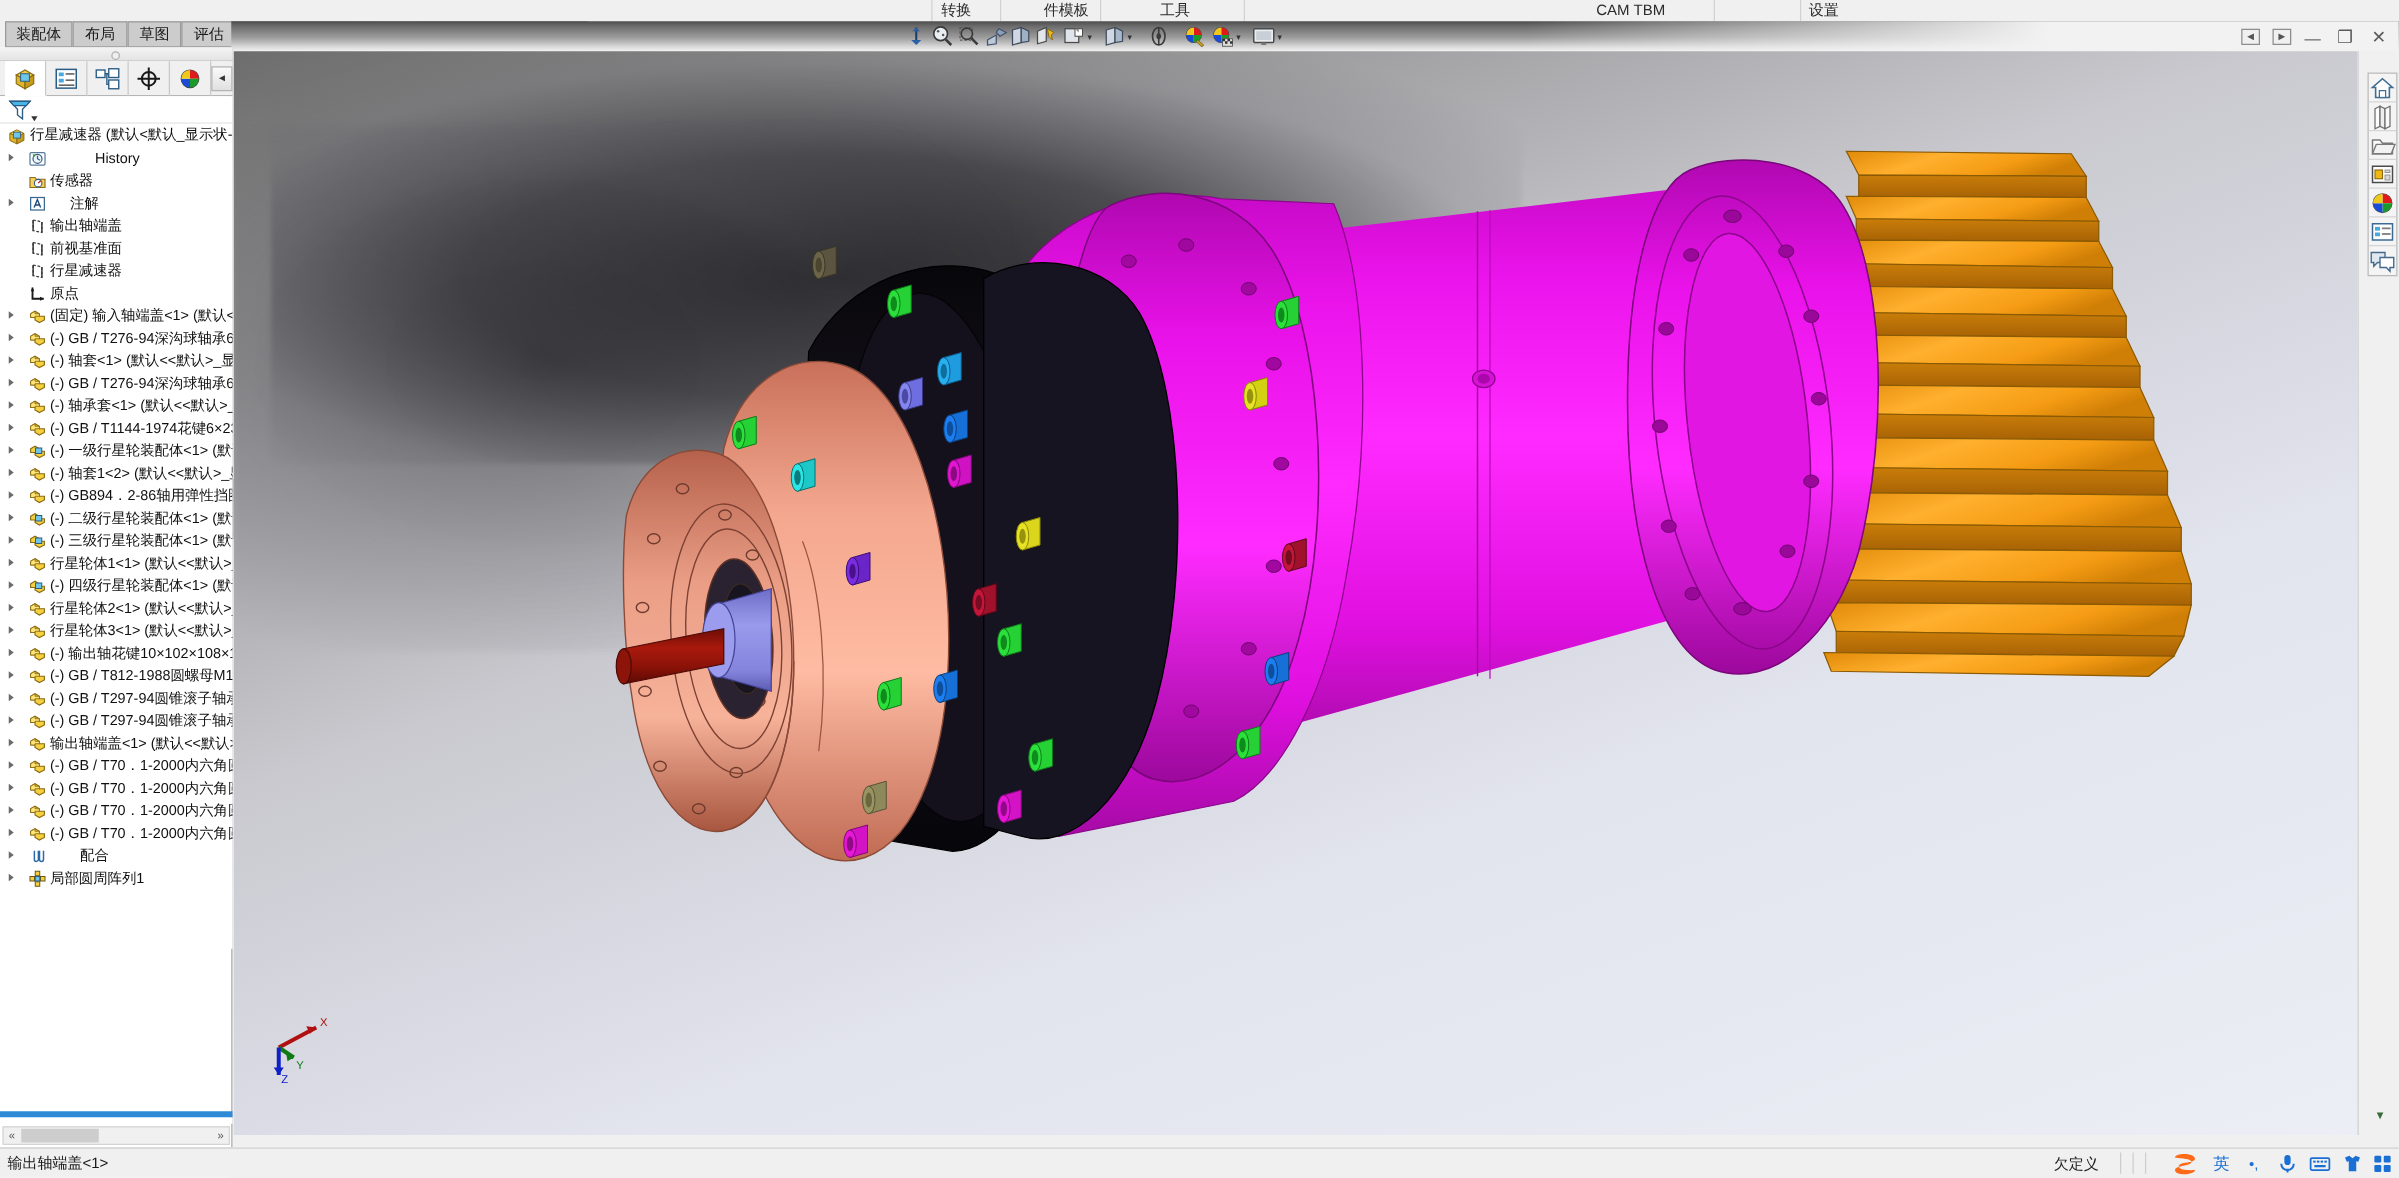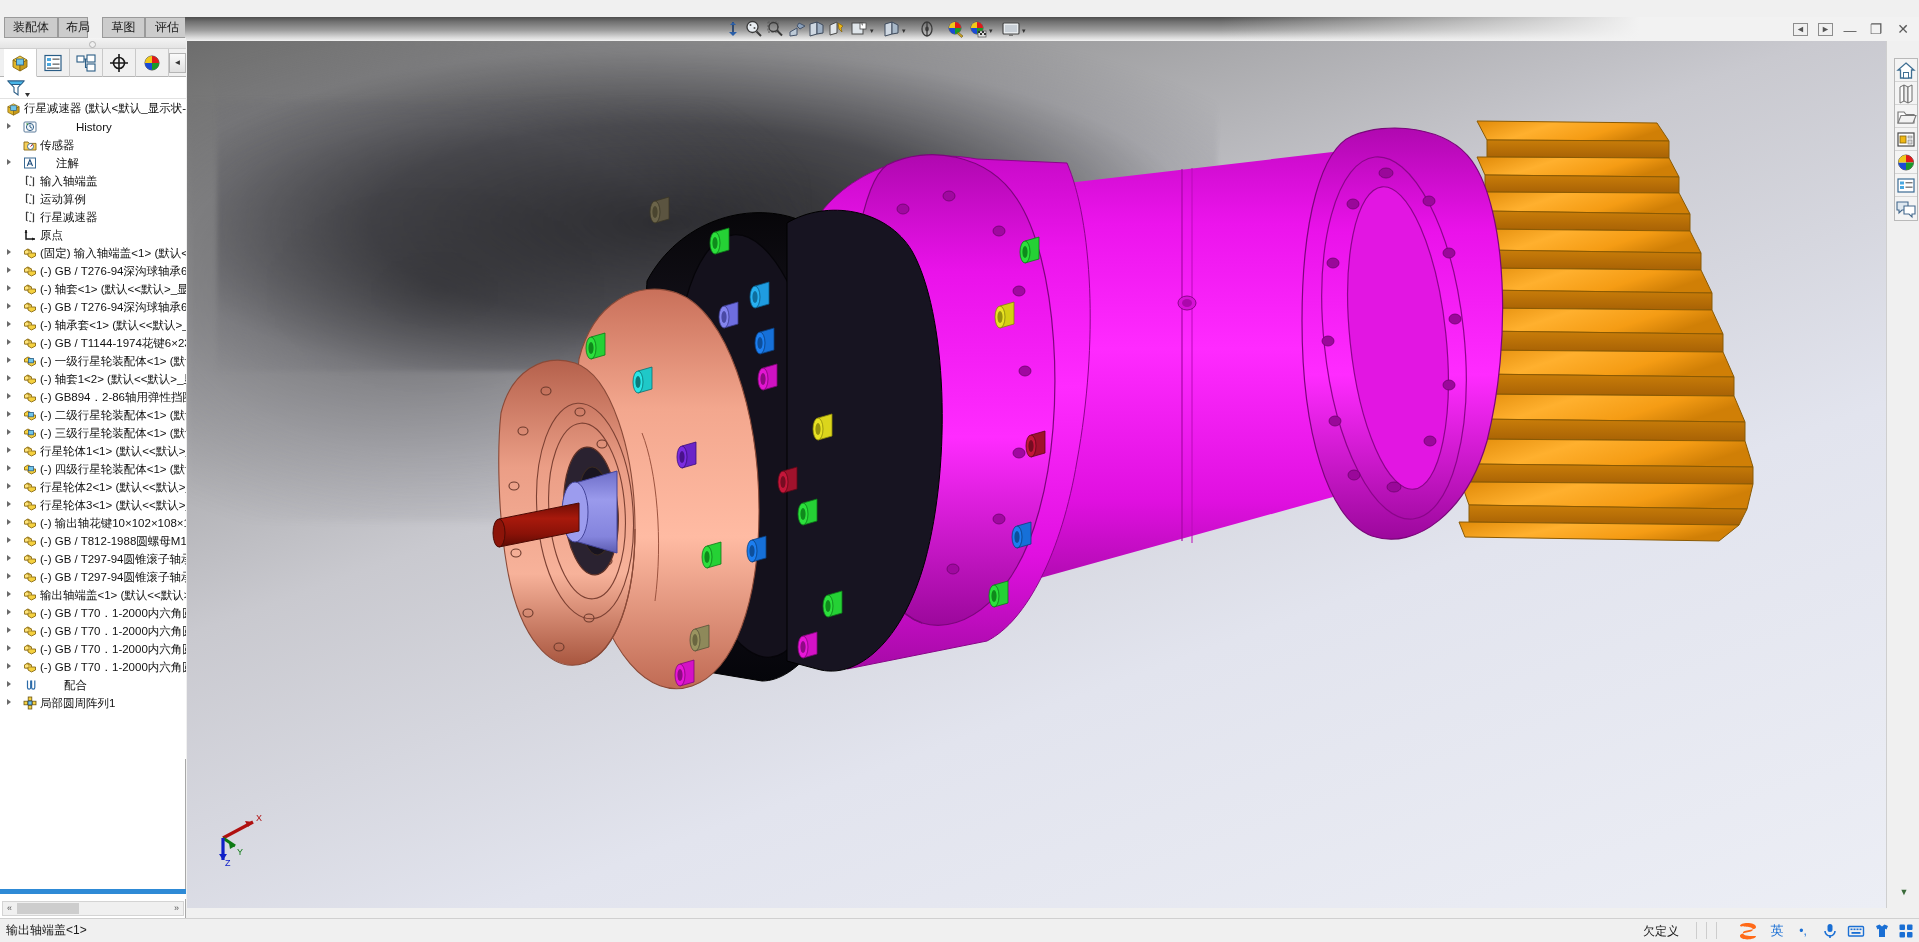--- a/index.html
+++ b/index.html
@@ -215,24 +215,37 @@
   #status-div3 { position: absolute; right: 202px; top: 3px; width:1px; height:17px; background:#cdcdcd;}
   .ime-ico { position: absolute; top: 3px; width: 18px; height: 18px; cursor: default; }
 
   .nosel { user-select: none; }
 </style>
 </head>
 <body class="nosel">
 
 <div id="app">
 
+  <div id="ribbon-top">
+      <div class="ribbon-grp-label" style="left: 753px;">转换</div>
+      <div class="ribbon-grp-label" style="left: 835px;">件模板</div>
+      <div class="ribbon-grp-label" style="left: 928px;">工具</div>
+      <div class="ribbon-grp-label" style="left: 1447px;">设置</div>
+      <div class="ribbon-grp-label" style="left: 1277px;">CAM TBM</div>
+      <div class="ribbon-sep" style="left: 745px;"></div>
+      <div class="ribbon-sep" style="left: 800px;"></div>
+      <div class="ribbon-sep" style="left: 880px;"></div>
+      <div class="ribbon-sep" style="left: 995px;"></div>
+      <div class="ribbon-sep" style="left: 1371px;"></div>
+      <div class="ribbon-sep" style="left: 1440px;"></div>
+    </div>
 
   <div id="tabs-row">
       <div class="tab" style="left: 4px; width: 54px;">装配体</div>
-      <div class="tab" style="left: 58px; width: 30px;">布局</div>
+      <div class="tab" style="left: 58px; width: 44px;">布局</div>
       <div class="tab" style="left: 102px; width: 43px;">草图</div>
       <div class="tab" style="left: 145px; width: 44px;">评估</div>
       <div class="tab" style="left: 189px; width: 113px;">SOLIDWORKS 插件</div>
       <div class="tab active" style="left: 281px; width: 62px;">今日制造</div>
       <div class="tab" style="left: 336px; width: 134px;">SOLIDWORKS Inspection</div>
     </div>
 
   <div id="view-toolbar">
       <div class="vt-icon" style="left: 538px;"><svg width="20" height="20" viewBox="0 0 20 20">
           <path d="M10 3 L10 15" stroke="#1a3a6a" stroke-width="1.6"></path>
@@ -408,29 +421,29 @@
                 <path d="M4.3 10 L6.9 3.6 L9.5 10 M5.2 8 L8.6 8" stroke="#1a4a7a" stroke-width="1.1" fill="none"></path>
               </svg></span>
             <span class="lbl" style="left:40px;margin-left:16px;">注解</span>
           </div>
           <div class="trow">
             <span class="ico" style="left:23px;"><svg width="14" height="14" viewBox="0 0 14 14">
                 <path d="M3.5 2 L10.5 3.5 L10.5 12 L3.5 10.5 Z" fill="none" stroke="#3a3a3a" stroke-width="1" stroke-dasharray="2.2 1.4"></path>
                 <path d="M3.5 2 L3.5 10.5" stroke="#3a3a3a" stroke-width="1.2"></path>
                 <path d="M10.5 3.5 L10.5 12" stroke="#3a3a3a" stroke-width="1.2"></path>
               </svg></span>
-            <span class="lbl" style="left:40px;">输入轴端盖</span>
+            <span class="lbl" style="left:40px;">输出轴端盖</span>
           </div>
           <div class="trow">
             <span class="ico" style="left:23px;"><svg width="14" height="14" viewBox="0 0 14 14">
                 <path d="M3.5 2 L10.5 3.5 L10.5 12 L3.5 10.5 Z" fill="none" stroke="#3a3a3a" stroke-width="1" stroke-dasharray="2.2 1.4"></path>
                 <path d="M3.5 2 L3.5 10.5" stroke="#3a3a3a" stroke-width="1.2"></path>
                 <path d="M10.5 3.5 L10.5 12" stroke="#3a3a3a" stroke-width="1.2"></path>
               </svg></span>
-            <span class="lbl" style="left:40px;">运动算例</span>
+            <span class="lbl" style="left:40px;">前视基准面</span>
           </div>
           <div class="trow">
             <span class="ico" style="left:23px;"><svg width="14" height="14" viewBox="0 0 14 14">
                 <path d="M3.5 2 L10.5 3.5 L10.5 12 L3.5 10.5 Z" fill="none" stroke="#3a3a3a" stroke-width="1" stroke-dasharray="2.2 1.4"></path>
                 <path d="M3.5 2 L3.5 10.5" stroke="#3a3a3a" stroke-width="1.2"></path>
                 <path d="M10.5 3.5 L10.5 12" stroke="#3a3a3a" stroke-width="1.2"></path>
               </svg></span>
             <span class="lbl" style="left:40px;">行星减速器</span>
           </div>
           <div class="trow">

